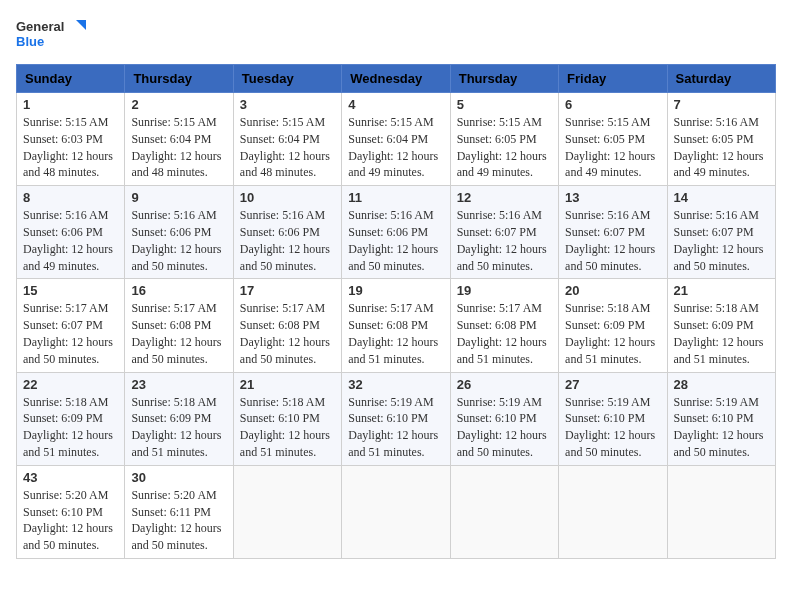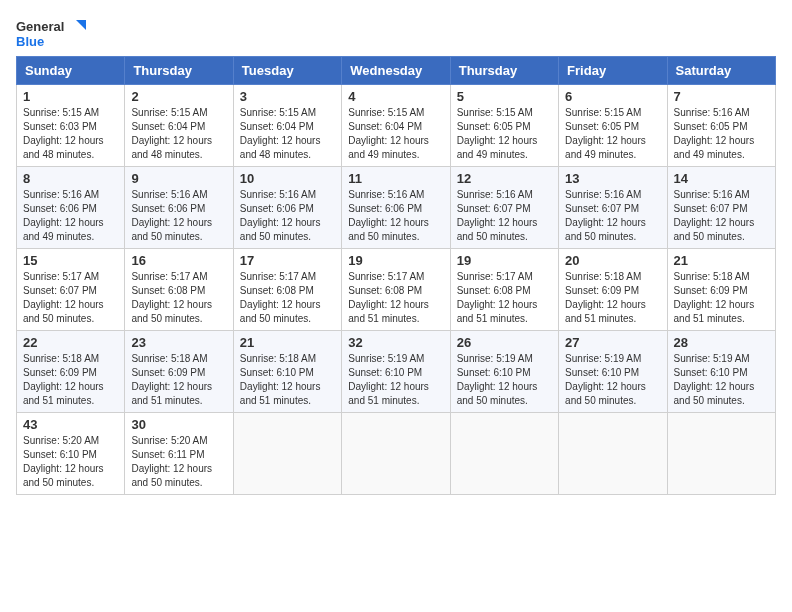--- a/index.html
+++ b/index.html
@@ -7,21 +7,21 @@
       font-family: Arial, sans-serif;
       background: #fff;
       width: 792px;
       min-height: 612px;
       padding: 16px;
     }
     .header-area {
       display: flex;
       justify-content: space-between;
       align-items: flex-end;
-      margin-bottom: 0;
+      margin-bottom: 8px;
     }
     .logo {
       display: flex;
       align-items: center;
       gap: 4px;
     }
     .title-area {
       text-align: right;
     }
     .month-title {
@@ -33,21 +33,21 @@
       font-size: 14px;
       color: #333;
     }
     .calendar {
       width: 100%;
       border-collapse: collapse;
       border: 1px solid #ccc;
     }
     .calendar th {
       background-color: #3a6bbf;
-      color: #ffffff;
+      color: #000000;
       text-align: left;
       padding: 6px 8px;
       font-size: 13px;
       font-weight: bold;
       border: 1px solid #5580cc;
     }
     .calendar td {
       vertical-align: top;
       padding: 4px 6px;
       border: 1px solid #d0d0d0;
@@ -60,23 +60,24 @@
     .calendar tr:nth-child(even) td {
       background: #f5f7fc;
     }
     .day-number {
       font-size: 13px;
       font-weight: bold;
       display: block;
       margin-bottom: 2px;
     }
     .day-info {
-      font-size: 10px;
+      font-size: 12px;
       line-height: 1.4;
       color: #333;
+      font-family: Liberation Serif, serif;
     }
     .empty-cell {
       background: #f9f9f9 !important;
     }
     .last-row td {
       height: 70px;
     }
   </style>
 </head>
 <body>

